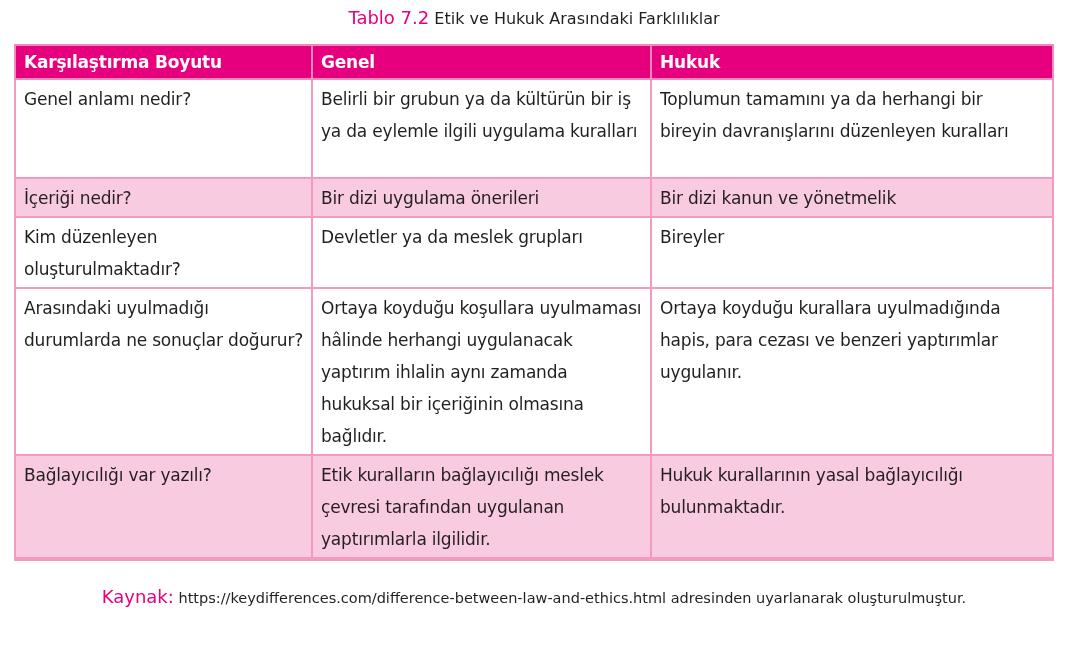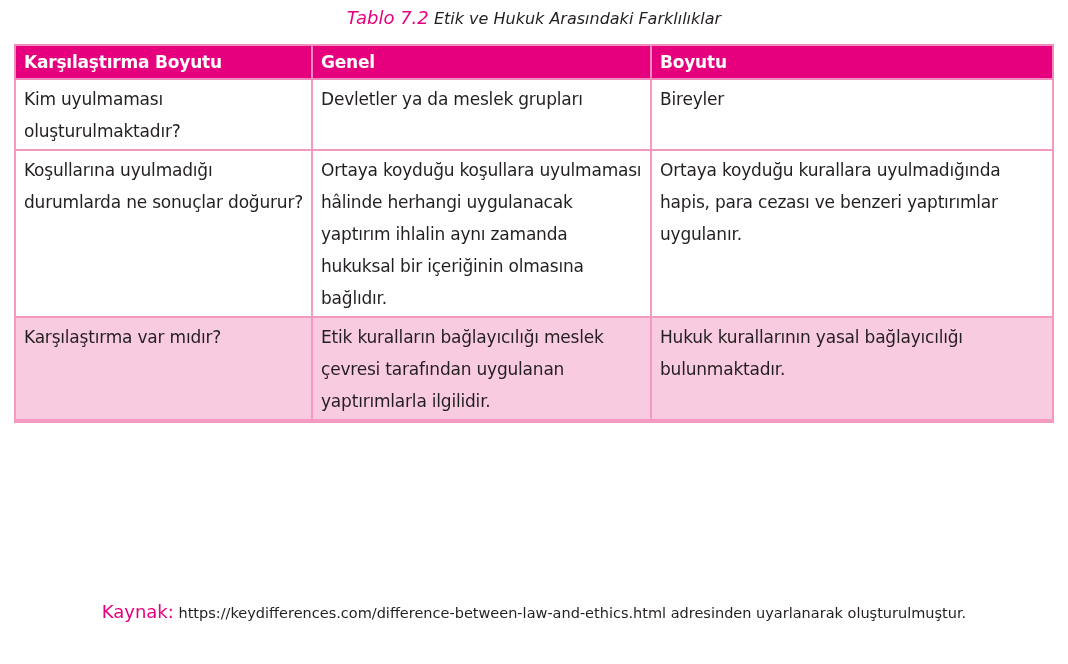--- a/index.html
+++ b/index.html
@@ -1,34 +1,34 @@
 <!DOCTYPE html>
 <html><head>
 <meta charset="utf-8">
 <style>
   html, body { margin: 0; padding: 0; background: #ffffff; }
   body { width: 1068px; height: 664px; position: relative; overflow: hidden;
          font-family: "DejaVu Sans", "Liberation Sans", sans-serif; color: #231f20; }
   .caption { position: absolute; top: 6px; left: 0; width: 1068px; text-align: center;
-             font-size: 16px; line-height: 24px; color: #231f20; font-style: italic; }
+             font-size: 16px; line-height: 24px; color: #231f20; }
   .caption .num { color: #e6007e; font-size: 18px; }
   table.cmp { position: absolute; left: 14px; top: 44px; width: 1038px;
               border-collapse: collapse; table-layout: fixed; }
   table.cmp col.c1 { width: 297px; }
   table.cmp col.c2 { width: 339px; }
   table.cmp col.c3 { width: 402px; }
   table.cmp th, table.cmp td { border: 2px solid #f49ac1; vertical-align: top;
               text-align: left; padding: 3px 8px 2px 8px; font-size: 17px; line-height: 32px;
               letter-spacing: -0.2px; }
   table.cmp th { background: #e6007e; color: #ffffff; font-weight: bold; height: 28px;
               line-height: 28px; padding-top: 2px; padding-bottom: 2px; border-color: #f28bbd; }
   table.cmp tr.alt td { background: #f9cbe0; }
   table.cmp tr.plain td { background: #ffffff; }
   table.cmp tr:last-child td { border-bottom: 4px solid #f49ac1; }
-  .source { position: absolute; top: 598px; left: 0; width: 1068px; text-align: center;
+  .source { position: absolute; top: 583px; left: 0; width: 1068px; text-align: center;
             font-size: 14.5px; line-height: 28px; color: #231f20; }
   .source .lbl { color: #e6007e; font-size: 18px; }
 </style>
 </head>
 <body>
 
 <div class="caption">
   <span class="num">Tablo 7.2</span>
   <span>Etik ve Hukuk Arasındaki Farklılıklar</span>
 </div>
@@ -36,36 +36,46 @@
 <table class="cmp">
   <colgroup>
       <col class="c1">
       <col class="c2">
       <col class="c3">
     </colgroup>
   <thead>
     <tr>
       <th>Karşılaştırma Boyutu</th>
       <th>Genel</th>
-      <th>Boyutu</th>
+      <th>Hukuk</th>
     </tr>
   </thead>
   <tbody>
+    <tr class="plain" style="height:99px">
+      <td>Genel anlamı nedir?</td>
+      <td>Belirli bir grubun ya da kültürün bir iş ya da eylemle ilgili uygulama kuralları</td>
+      <td>Toplumun tamamını ya da herhangi bir bireyin davranışlarını düzenleyen kuralları</td>
+    </tr>
+    <tr class="alt" style="height:34px">
+      <td>İçeriği nedir?</td>
+      <td>Bir dizi uygulama önerileri</td>
+      <td>Bir dizi kanun ve yönetmelik</td>
+    </tr>
     <tr class="plain" style="height:65px">
-      <td>Kim uyulmaması oluşturulmaktadır?</td>
+      <td>Kim düzenleyen oluşturulmaktadır?</td>
       <td>Devletler ya da meslek grupları</td>
       <td>Bireyler</td>
     </tr>
     <tr class="plain" style="height:165px">
-      <td>Koşullarına uyulmadığı durumlarda ne sonuçlar doğurur?</td>
+      <td>Arasındaki uyulmadığı durumlarda ne sonuçlar doğurur?</td>
       <td>Ortaya koyduğu koşullara uyulmaması hâlinde herhangi uygulanacak yaptırım ihlalin aynı zamanda hukuksal bir içeriğinin olmasına bağlıdır.</td>
       <td>Ortaya koyduğu kurallara uyulmadığında hapis, para cezası ve benzeri yaptırımlar uygulanır.</td>
     </tr>
     <tr class="alt" style="height:93px">
-      <td>Karşılaştırma var mıdır?</td>
+      <td>Bağlayıcılığı var yazılı?</td>
       <td>Etik kuralların bağlayıcılığı meslek çevresi tarafından uygulanan yaptırımlarla ilgilidir.</td>
       <td>Hukuk kurallarının yasal bağlayıcılığı bulunmaktadır.</td>
     </tr>
   </tbody>
 </table>
 
 <div class="source">
   <span class="lbl">Kaynak:</span>
   <span>https://keydifferences.com/difference-between-law-and-ethics.html adresinden uyarlanarak oluşturulmuştur.</span>
 </div>

